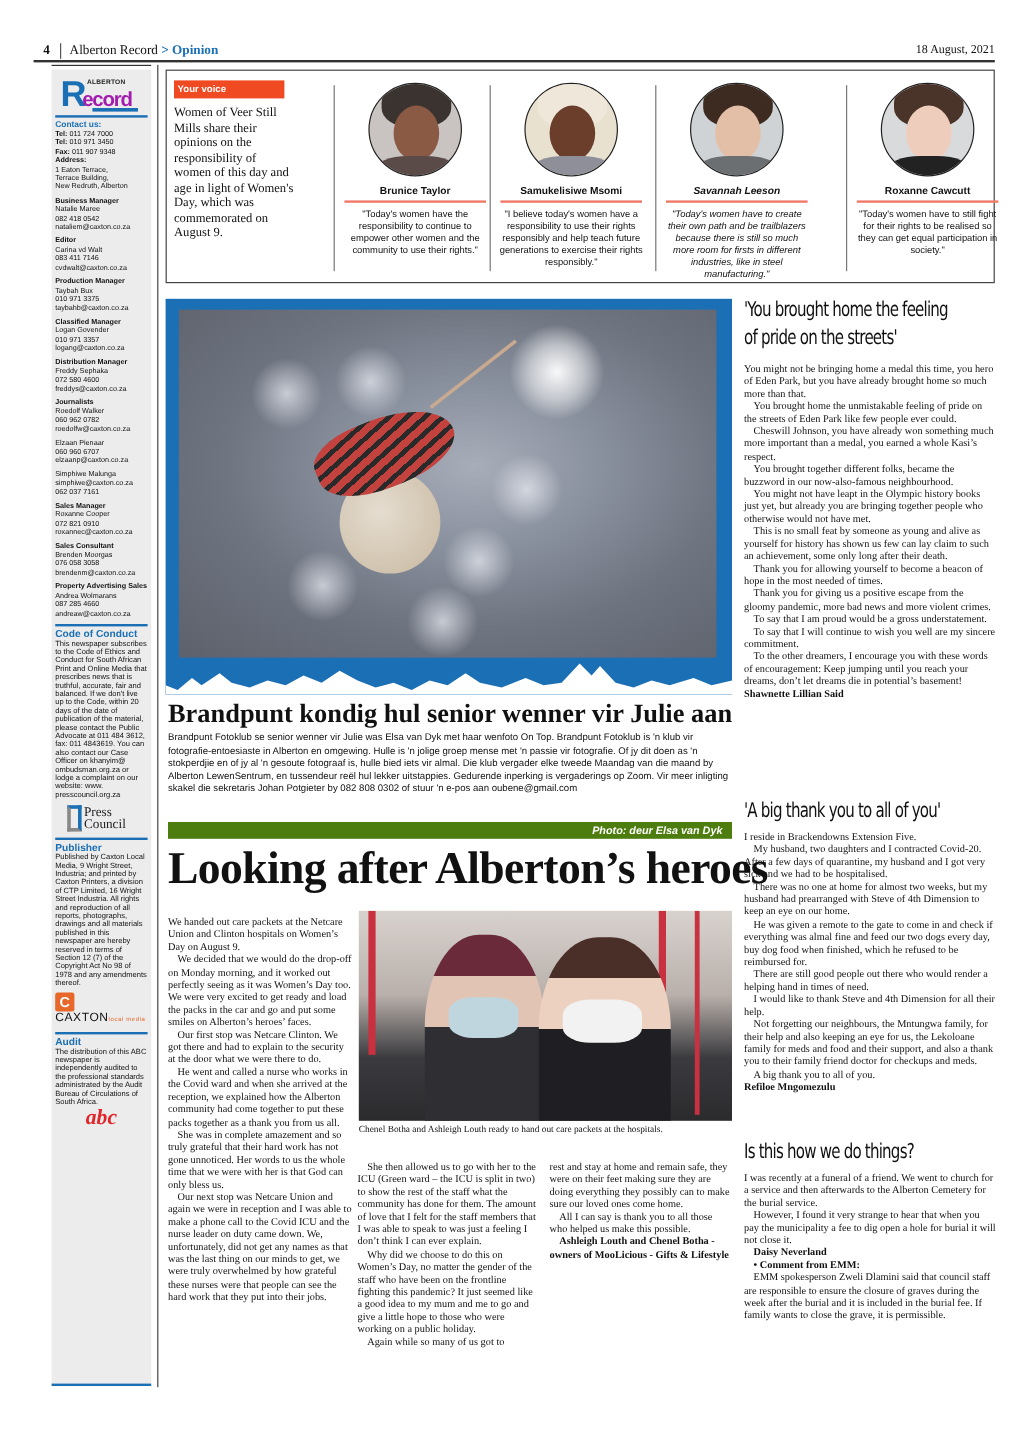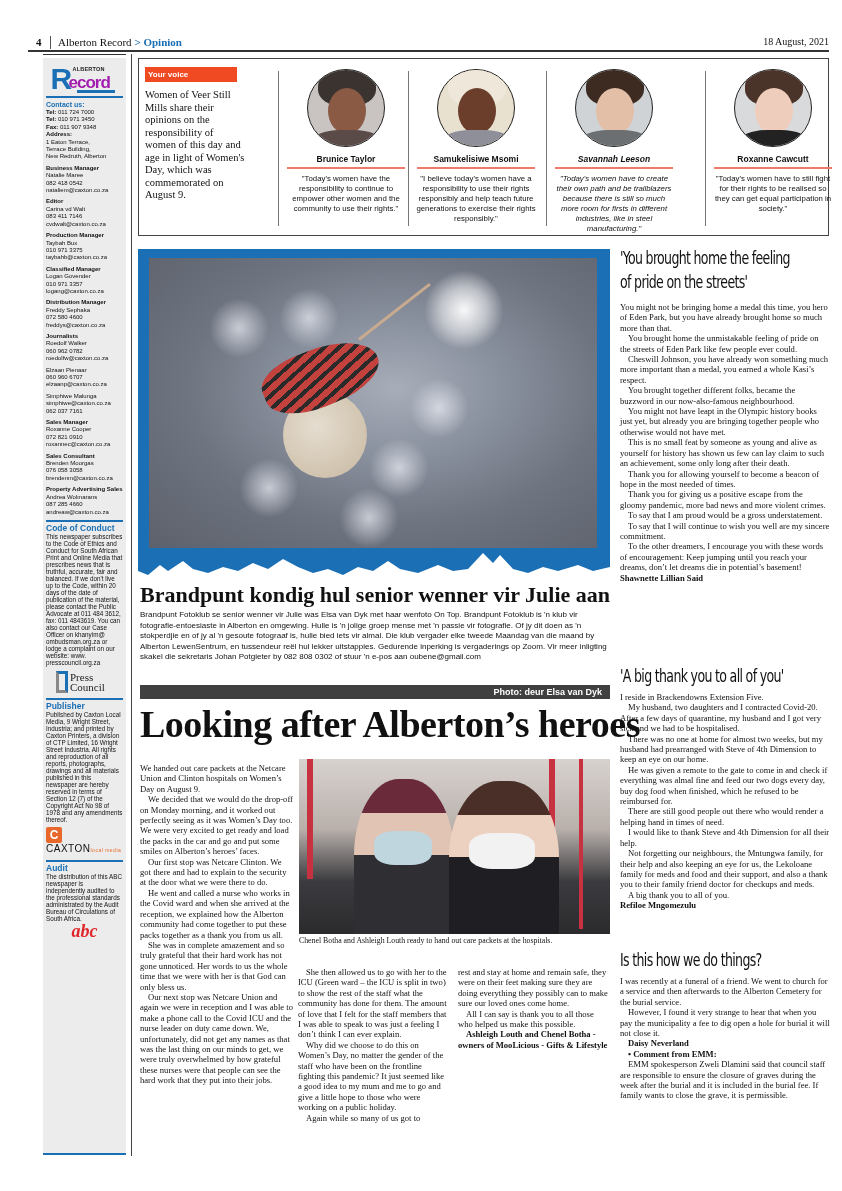--- a/index.html
+++ b/index.html
@@ -62,21 +62,21 @@
   .photo-inner { position: absolute; left: 11px; top: 9px; width: 448px; height: 290px; background: radial-gradient(ellipse at 55% 45%, #a7adb9 0%, #8a919e 30%, #6e7480 60%, #5c616b 100%); overflow: hidden; }
   .photo-inner .seed-ball { position: absolute; left: 134px; top: 134px; width: 84px; height: 86px; border-radius: 50%; background: radial-gradient(circle at 40% 40%, #e5ddd0, #c8b8a0); }
   .photo-inner .bug { position: absolute; left: 112px; top: 90px; width: 120px; height: 58px; border-radius: 40% 60% 50% 50%; background: repeating-linear-gradient(160deg, #c3423e 0 6px, #2a2a2a 6px 10px); transform: rotate(-22deg); }
   .photo-inner .puff { position: absolute; left: 275px; top: 12px; width: 80px; height: 80px; border-radius: 50%; background: radial-gradient(circle, rgba(255,255,255,0.95) 0%, rgba(255,255,255,0.5) 40%, rgba(255,255,255,0) 70%); }
   .photo-inner .stem { position: absolute; left: 210px; top: 80px; width: 90px; height: 3px; background: #c8aa90; transform: rotate(-38deg); transform-origin: left center; }
   .photo-inner .wisp { position: absolute; width: 60px; height: 60px; border-radius: 50%; background: radial-gradient(circle, rgba(235,238,245,0.7) 0%, rgba(235,238,245,0) 70%); }
   .snow-edge { position: absolute; left: 0; bottom: 0; width: 472px; height: 30px; }
 
   .brandpunt-title { position: absolute; left: 140px; top: 582px; font-family: "Liberation Serif", serif; font-size: 22px; line-height: 26px; white-space: nowrap; }
   .brandpunt-body { position: absolute; left: 140px; top: 610px; width: 470px; font-family: "Liberation Sans", sans-serif; font-size: 8px; line-height: 10.5px; }
-  .photo-credit-bar { position: absolute; left: 140px; top: 685px; width: 470px; height: 14px; background: #404040; color: #fff; font-family: "Liberation Sans", sans-serif; font-weight: bold; font-size: 9px; line-height: 14px; text-align: right; padding-right: 8px; }
+  .photo-credit-bar { position: absolute; left: 140px; top: 685px; width: 470px; height: 14px; background: #4d7c0f; color: #fff; font-family: "Liberation Sans", sans-serif; font-weight: bold; font-style: italic; font-size: 9px; line-height: 14px; text-align: right; padding-right: 8px; }
 
   
   .heroes-title { position: absolute; left: 140px; top: 702px; font-family: "Liberation Serif", serif; font-size: 38px; line-height: 44px; white-space: nowrap; letter-spacing: -0.5px; }
   .article-col { position: absolute; font-family: "Liberation Serif", serif; font-size: 8.6px; line-height: 10.4px; }
   .article-col p { text-indent: 8px; }
   .article-col p.first { text-indent: 0; }
   .article-col p.sig { text-indent: 8px; font-weight: bold; }
   .heroes-col1 { left: 140px; top: 763px; width: 153px; }
   .heroes-col2 { left: 298px; top: 967px; width: 150px; }
   .heroes-col3 { left: 458px; top: 967px; width: 152px; }

